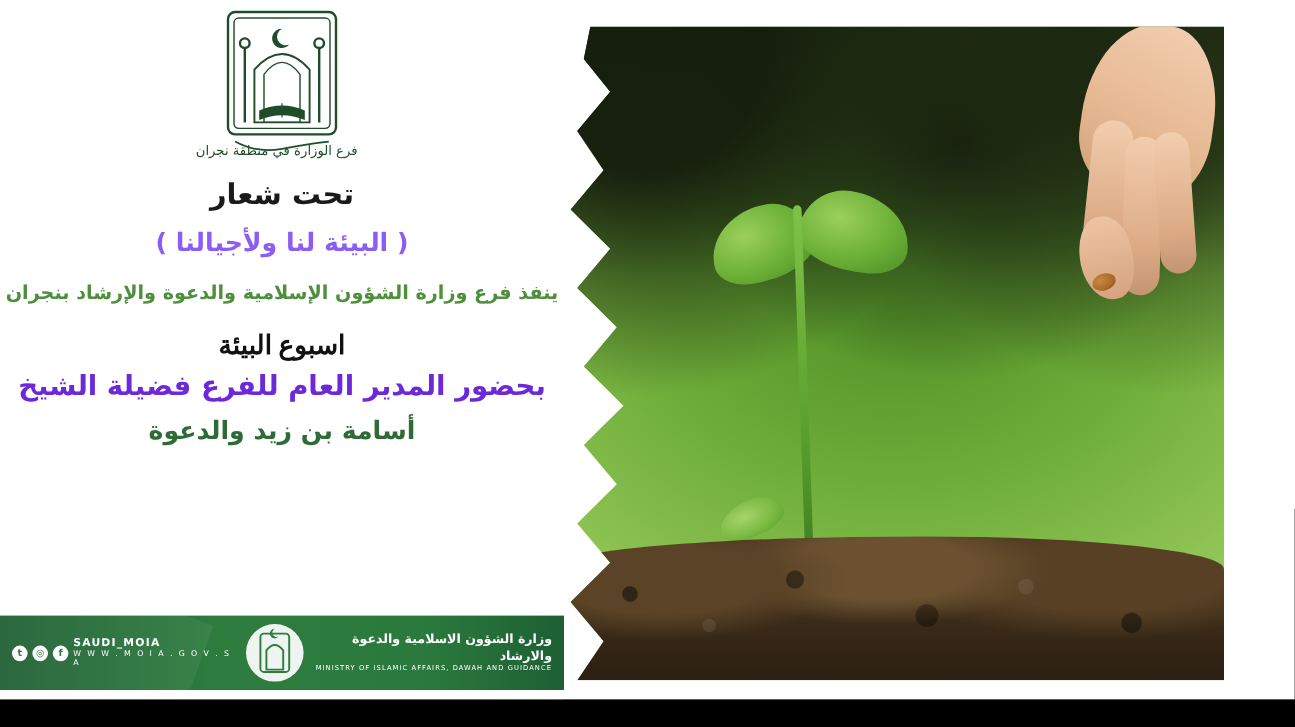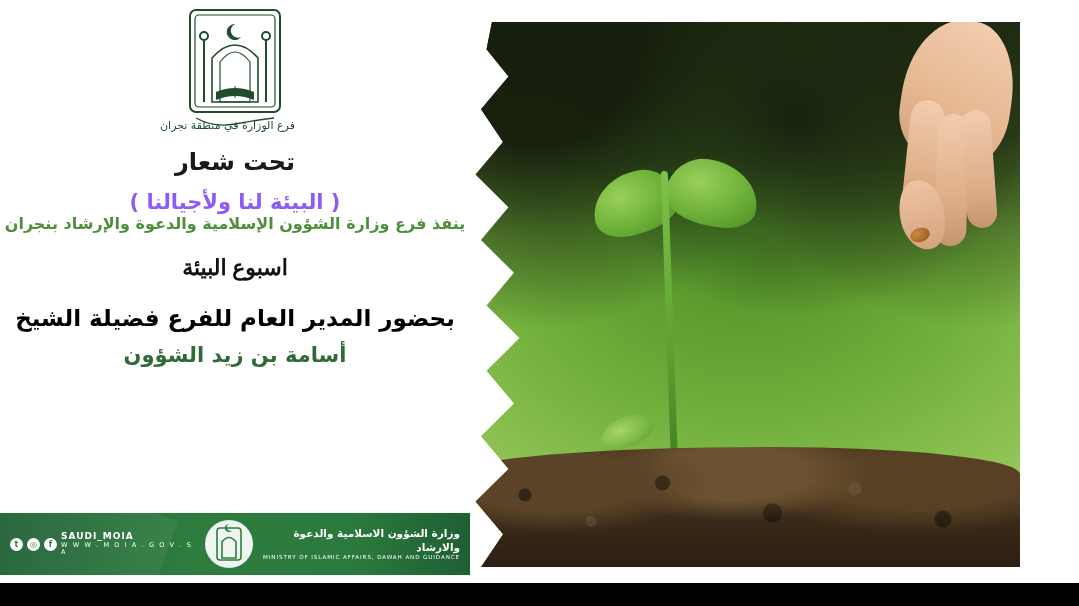--- a/index.html
+++ b/index.html
@@ -39,22 +39,22 @@
     position: relative;
     display: flex;
     align-items: flex-start;
     justify-content: center;
   }
   .emblem svg { display: block; }
 
   .emblem-caption {
     position: absolute;
     bottom: 2px;
-    left: 0; right: 1px;
-    text-align: left;
+    left: 0; right: 12px;
+    text-align: right;
     font-size: 11px;
     color: #1f4d2a;
     letter-spacing: .5px;
     direction: rtl;
     font-family: "DejaVu Sans", sans-serif;
   }
 
   
   .txt-block {
     width: 100%;
@@ -69,36 +69,37 @@
     color: #1a1a1a;
     letter-spacing: 1px;
   }
   .line-slogan-paren {
     margin-top: 14px;
     font-size: 21px;
     font-weight: bold;
     color: #8b5cf6;
   }
   .line-organizer {
+    margin-top: 20px;
     font-size: 16px;
     color: #4e8f3c;
     font-weight: bold;
   }
   .line-event {
     margin-top: 22px;
     font-size: 22px;
     font-weight: bold;
     color: #111;
     font-family: Liberation Serif, serif;
   }
   .line-attendance {
-    margin-top: 24px;
+    margin-top: 8px;
     font-size: 23px;
     font-weight: bold;
-    color: #000000;
+    color: #6d28d9;
   }
   .line-name {
     margin-top: 12px;
     font-size: 21px;
     font-weight: bold;
     color: #2f6b36;
   }
 
   
   .footer-bar {
@@ -334,21 +335,21 @@
       </svg>
       <div class="emblem-caption">فرع الوزارة في منطقة نجران</div>
     </div>
 
     <div class="txt-block">
       <div class="line-under-slogan">تحت شعار</div>
       <div class="line-slogan-paren">( البيئة لنا ولأجيالنا )</div>
       <div class="line-organizer">ينفذ فرع وزارة الشؤون الإسلامية والدعوة والإرشاد بنجران</div>
       <div class="line-event">اسبوع البيئة</div>
       <div class="line-attendance">بحضور المدير العام للفرع فضيلة الشيخ</div>
-      <div class="line-name">أسامة بن زيد الشؤون</div>
+      <div class="line-name">أسامة بن زيد والدعوة</div>
     </div>
   </div>
 
   <div class="footer-bar">
 
     <div class="social">
       <span class="soc-ic">t</span>
       <span class="soc-ic">◎</span>
       <span class="soc-ic">f</span>
     </div>

